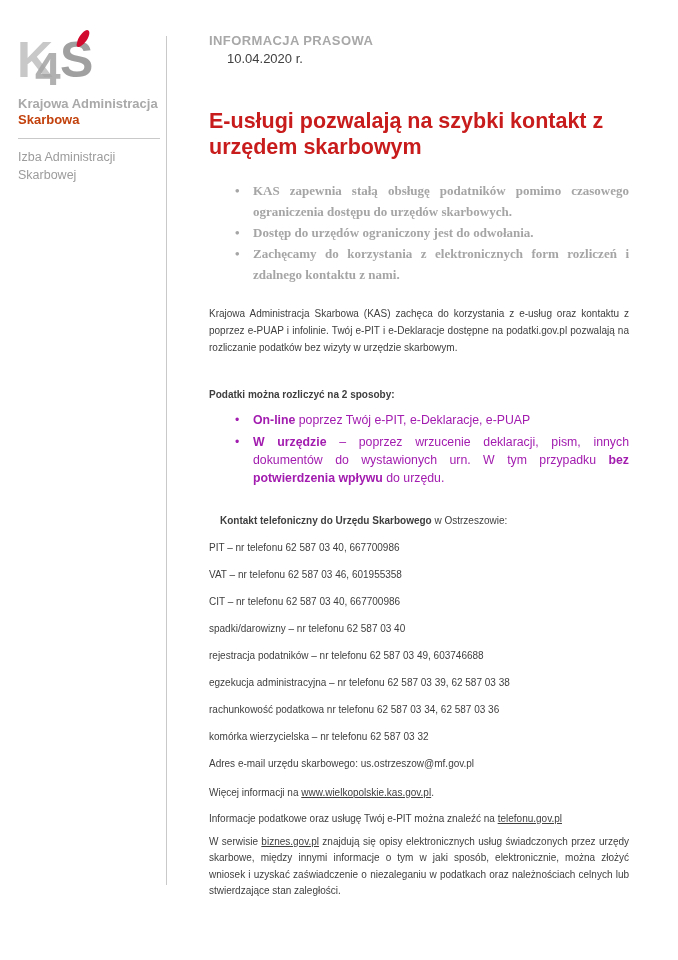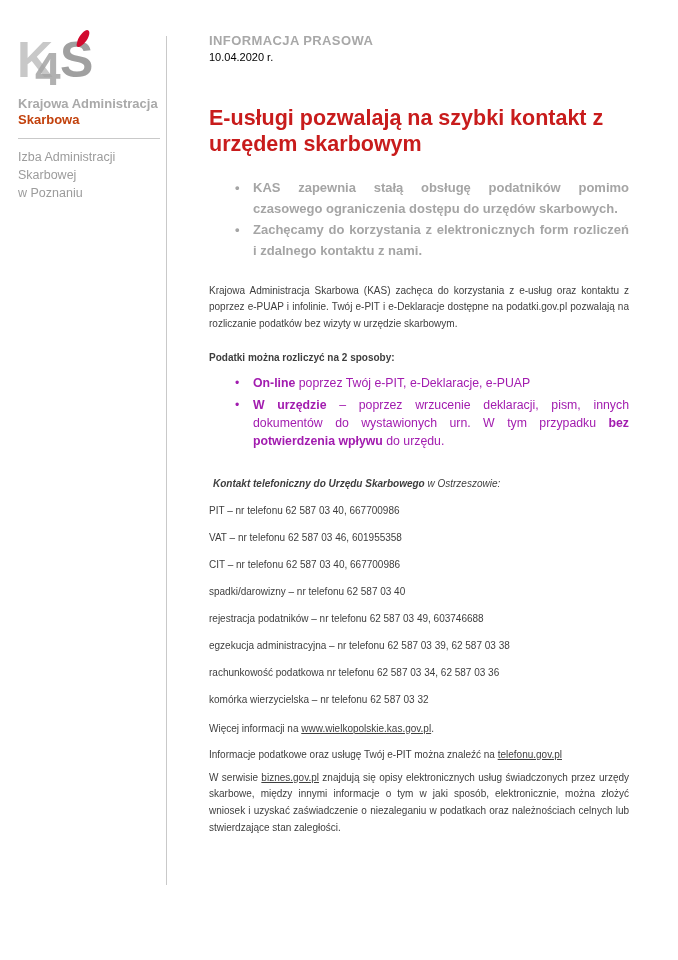--- a/index.html
+++ b/index.html
@@ -16,38 +16,38 @@
   .org-line1{color:#a9a9a9;font-size:13px;font-weight:700;line-height:1.25;}
   .org-line2{color:#c2410c;font-size:13px;font-weight:700;line-height:1.25;}
   .sidebar-rule{border:0;border-top:1px solid #c9c9c9;margin:9px 0 9px 0;width:142px;}
   .office{color:#9c9c9c;font-size:12.5px;line-height:1.45;}
 
   .vrule{position:absolute;left:166px;top:36px;width:1px;height:849px;background:#c9c9c9;}
 
   
   main{position:absolute;left:209px;top:33px;width:420px;}
   .kicker{font-weight:700;color:#a8a8a8;font-size:13px;letter-spacing:.4px;}
-  .date{color:#000000;font-size:11px;margin-top:3px;}
+  .date{color:#404040;font-size:13px;margin-top:3px;margin-left:18px;}
   h1.doc-title{color:#c81c1c;font-size:21.5px;line-height:1.22;font-weight:700;margin:42px 0 0 0;}
 
   ul.highlights{margin:21px 0 0 0;padding:0;list-style:none;}
   ul.highlights li{position:relative;padding-left:44px;color:#a5a5a5;font-weight:700;
-    font-size:13px;line-height:1.6;text-align:justify;}
+    font-size:13px;line-height:1.6;text-align:justify;font-family:Liberation Serif, serif;}
   ul.highlights li::before{content:"\2022";position:absolute;left:26px;}
 
   .bodytxt{font-size:10px;color:#3e3e3e;}
   p.intro{margin:21px 0 0;line-height:1.66;text-align:justify;}
-  p.subhead{margin:20px 0 0;font-weight:700;}
+  p.subhead{margin:33px 0 0;font-weight:700;}
 
   ul.methods{margin:12px 0 0 0;padding:0;list-style:none;}
   ul.methods li{position:relative;padding-left:44px;font-size:12.3px;color:#a21caf;
     line-height:1.45;text-align:justify;margin-top:4px;}
   ul.methods li::before{content:"\2022";position:absolute;left:26px;}
 
-  p.contact-heading{margin:27px 4px 0;line-height:1.2;font-style:italic;}
+  p.contact-heading{margin:27px 11px 0;line-height:1.2;}
   p.contact-line{margin:15px 0 0;line-height:1.2;}
   p.linkline-1{margin:17px 0 0;line-height:1.2;}
   p.linkline-2{margin:14px 0 0;line-height:1.2;}
   p.closing{margin:9px 0 0;line-height:1.66;text-align:justify;}
 
   a.doc-link{color:inherit;text-decoration:underline;cursor:pointer;}
   b{font-weight:700;}
 </style>
 </head>
 <body>
@@ -61,34 +61,34 @@
         <text x="15" y="55" font-family="Liberation Sans, sans-serif" font-weight="bold" font-size="46" fill="#a3a3a3" fill-opacity="0.85">4</text>
         <text x="40" y="47" font-family="Liberation Sans, sans-serif" font-weight="bold" font-size="50" fill="#969696" fill-opacity="0.9">S</text>
         <path d="M57 13 C58 7 63 1 67 0 C70 0 70 4 68 8 C66 12 62 16 59 17 C57 17 56 16 57 13 Z" fill="#d20a2e"></path>
       </svg>
     </div>
     <div class="org-line1">Krajowa Administracja</div>
     <div class="org-line2">Skarbowa</div>
     <hr class="sidebar-rule">
     <div class="office">
       <div>Izba Administracji Skarbowej</div>
-      <div>w Poznaniu</div>
     </div>
   </aside>
 
   <div class="vrule"></div>
 
   <main>
     <div class="kicker">INFORMACJA PRASOWA</div>
     <div class="date">10.04.2020 r.</div>
 
     <h1 class="doc-title">E-usługi pozwalają na szybki kontakt z urzędem skarbowym</h1>
 
     <ul class="highlights">
       <li><span>KAS zapewnia stałą obsługę podatników pomimo czasowego ograniczenia dostępu do urzędów skarbowych.</span></li>
+      <li><span>Dostęp do urzędów ograniczony jest do odwołania.</span></li>
       <li><span>Zachęcamy do korzystania z elektronicznych form rozliczeń i zdalnego kontaktu z nami.</span></li>
     </ul>
 
     <p class="intro bodytxt">Krajowa Administracja Skarbowa (KAS) zachęca do korzystania z e-usług oraz kontaktu z poprzez e-PUAP i infolinie. Twój e-PIT i e-Deklaracje dostępne na podatki.gov.pl pozwalają na rozliczanie podatków bez wizyty w urzędzie skarbowym.</p>
 
     <p class="subhead bodytxt">Podatki można rozliczyć na 2 sposoby:</p>
 
     <ul class="methods">
       <li>
         <b>On-line</b><span> poprzez Twój e-PIT, e-Deklaracje, e-PUAP</span>
@@ -103,20 +103,21 @@
     </p>
 
     <p class="contact-line bodytxt">PIT – nr telefonu 62 587 03 40,  667700986</p>
     <p class="contact-line bodytxt">VAT – nr telefonu 62 587 03 46, 601955358</p>
     <p class="contact-line bodytxt">CIT – nr telefonu 62 587 03 40,  667700986</p>
     <p class="contact-line bodytxt">spadki/darowizny – nr telefonu 62 587 03 40</p>
     <p class="contact-line bodytxt">rejestracja podatników – nr telefonu 62 587 03 49,  603746688</p>
     <p class="contact-line bodytxt">egzekucja administracyjna – nr telefonu 62 587 03 39, 62 587 03 38</p>
     <p class="contact-line bodytxt">rachunkowość podatkowa nr telefonu 62 587 03 34, 62 587 03 36</p>
     <p class="contact-line bodytxt">komórka wierzycielska – nr telefonu 62 587 03 32</p>
+    <p class="contact-line bodytxt">Adres e-mail urzędu skarbowego: us.ostrzeszow@mf.gov.pl</p>
 
     <p class="linkline-1 bodytxt">
       <span>Więcej informacji na </span><a class="doc-link">www.wielkopolskie.kas.gov.pl</a><span>.</span>
     </p>
 
     <p class="linkline-2 bodytxt">
       <span>Informacje podatkowe oraz usługę Twój e-PIT można znaleźć na </span><a class="doc-link">telefonu.gov.pl</a>
     </p>
 
     <p class="closing bodytxt">

